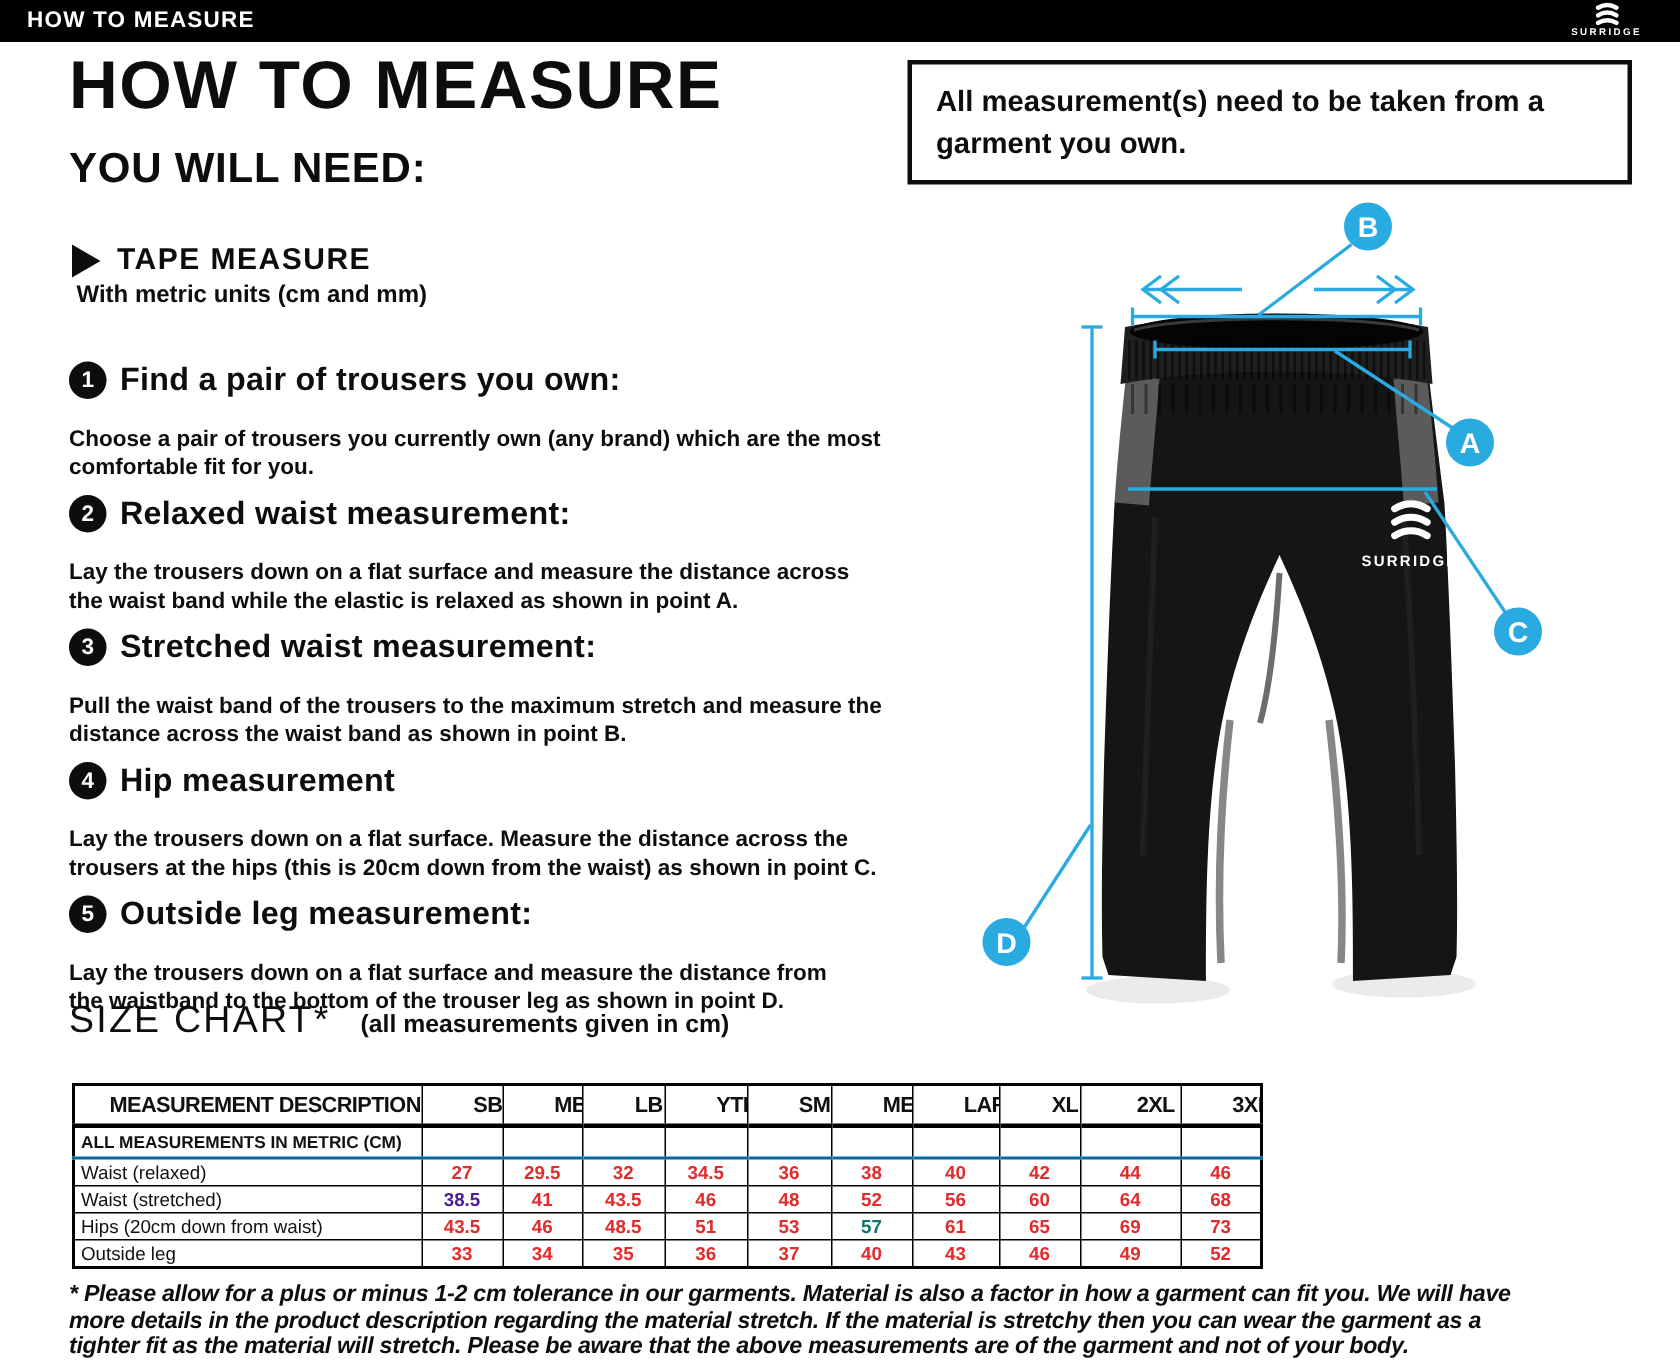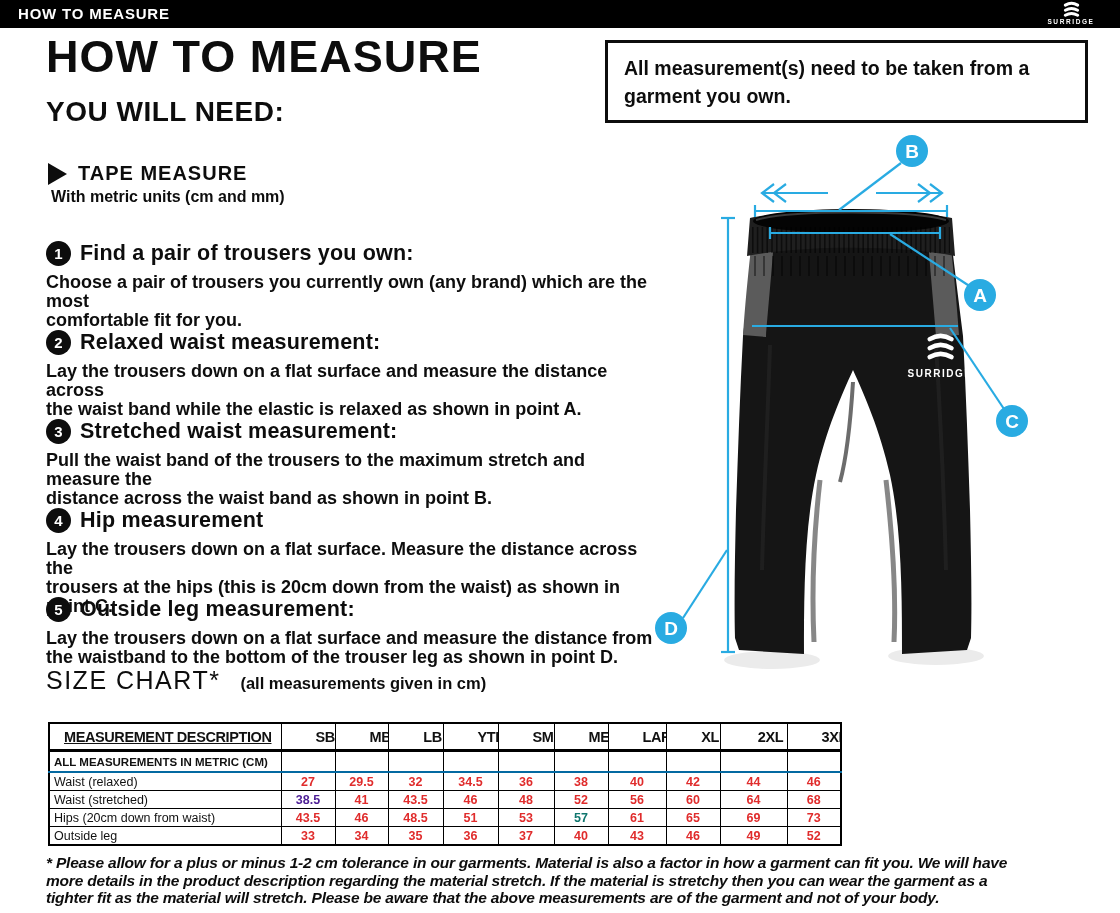--- a/index.html
+++ b/index.html
@@ -23,30 +23,30 @@
   .play-tri{width:0;height:0;border-left:19px solid #0d0d0d;border-top:11px solid transparent;border-bottom:11px solid transparent;}
   .tape-title{font-size:20px;font-weight:800;letter-spacing:1px;margin-left:11px;color:#0d0d0d;}
   .tape-sub{position:absolute;left:51px;top:188px;font-size:16px;font-weight:bold;color:#0d0d0d;}
   
   .steps{position:absolute;left:46px;top:241px;width:615px;}
   .step{position:absolute;left:0;width:615px;}
   .step-head{display:flex;align-items:center;}
   .step-num{width:25px;height:25px;border-radius:50%;background:#0d0d0d;color:#fff;font-size:15px;font-weight:bold;
     display:flex;align-items:center;justify-content:center;flex:0 0 25px;}
   .step-title{font-size:21.5px;font-weight:800;margin-left:9px;letter-spacing:.2px;color:#0d0d0d;}
-  .step-body{margin-top:7px;font-size:18px;line-height:19px;font-weight:bold;white-space:pre-line;color:#0d0d0d;}
+  .step-body{margin-top:17px;font-size:15px;line-height:19px;font-weight:bold;white-space:pre-line;color:#0d0d0d;}
   
   .sc-head{position:absolute;left:46px;top:666px;}
   .sc-title{font-size:25px;font-weight:400;letter-spacing:1.5px;color:#0d0d0d;}
   .sc-sub{font-size:16.5px;font-weight:800;margin-left:20px;color:#0d0d0d;}
   table.tbl{position:absolute;left:48px;top:722px;width:792px;border-collapse:collapse;table-layout:fixed;
     border:2px solid #000;background:#fff;}
   .tbl th,.tbl td{border:1px solid #000;overflow:hidden;white-space:nowrap;padding:0;}
   .tbl thead th{height:25px;font-size:14.5px;font-weight:bold;letter-spacing:-.4px;border-bottom:3px solid #000;padding-left:34px;}
-  .tbl thead th.desc{text-align:center;padding-left:5px;text-decoration:underline;}
+  .tbl thead th.desc{text-align:right;padding-left:5px;}
   .tbl tr.section td{height:19px;font-size:11.5px;font-weight:bold;text-align:left;padding-left:4px;border-bottom:2px solid #0369a1;}
   .tbl tbody td{height:17px;font-size:12.5px;text-align:center;}
   .tbl tbody td.lbl{text-align:left;padding-left:4px;color:#111;}
   .tbl tbody td.val{font-weight:bold;}
   
   .footnote{position:absolute;left:46px;top:854px;width:1062px;font-size:15.5px;line-height:17.5px;
     font-weight:bold;font-style:italic;letter-spacing:-.2px;white-space:pre-line;color:#0d0d0d;}
   
   .diagram{position:absolute;left:650px;top:130px;width:470px;height:560px;}
 </style>

